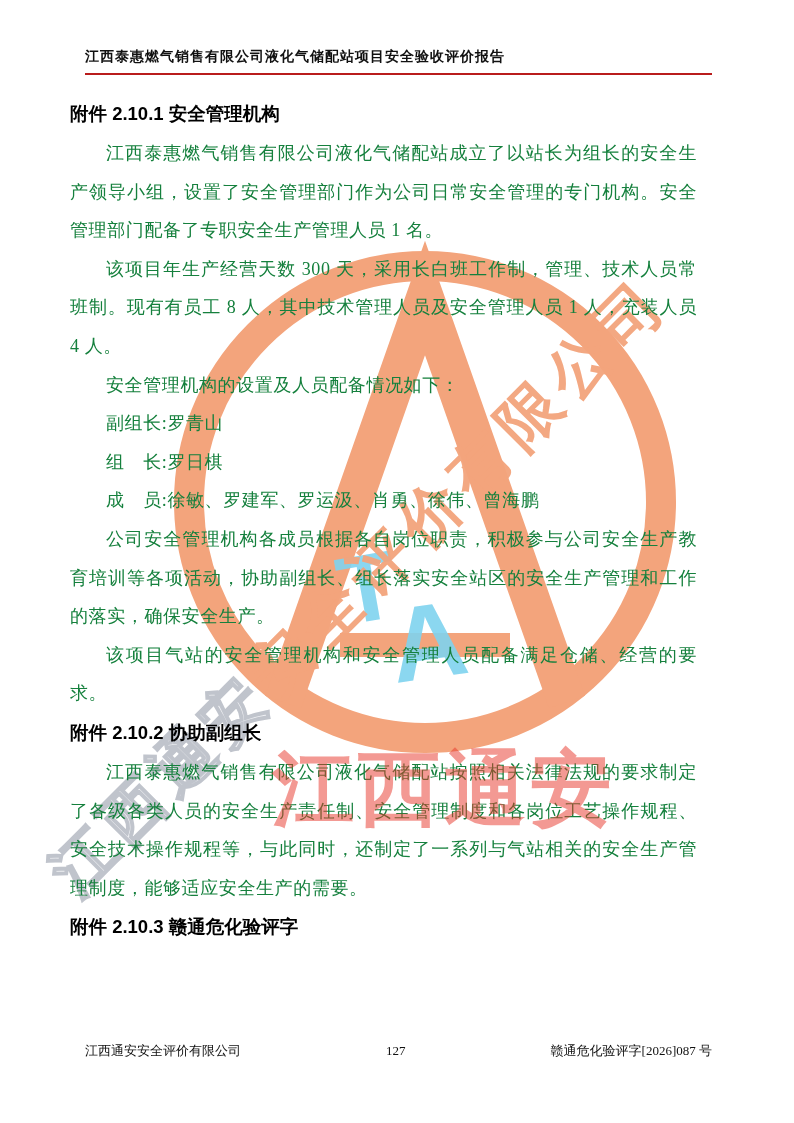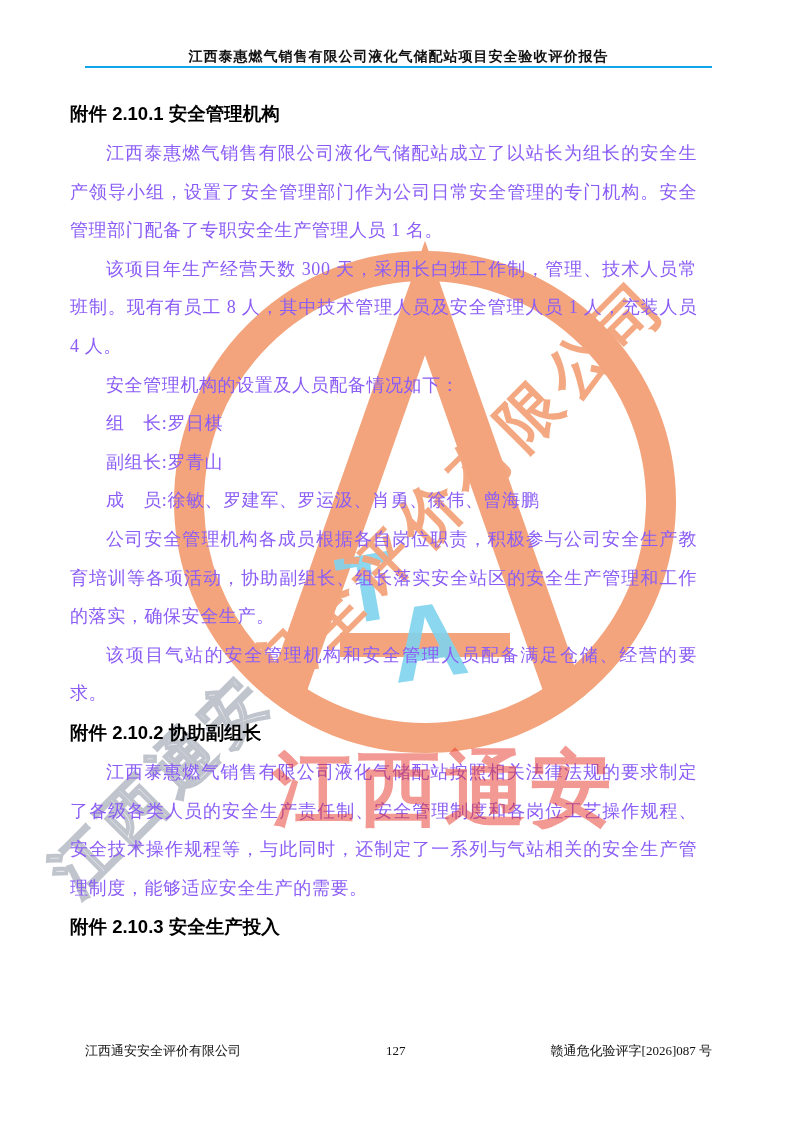--- a/index.html
+++ b/index.html
@@ -16,46 +16,47 @@
     width:794px;height:1123px;
     background:#ffffff;
     overflow:hidden;
     margin:0 auto;
     font-family:"Liberation Serif","DejaVu Serif",serif;
     color:#111;
   }
   
   .doc-header{
     position:absolute;top:48px;left:85px;right:82px;
-    text-align:center;
+    text-align:left;
     font-size:14px;
     font-weight:bold;
     letter-spacing:1px;
-    border-bottom:2px solid #0ea5e9;
+    padding-bottom:7px;
+    border-bottom:2px solid #b91c1c;
     z-index:3;
   }
   
   .doc-body{
     position:absolute;top:94px;left:70px;width:627px;
     z-index:2;
   }
   .doc-body h2.heading{
     font-family:"Liberation Sans","DejaVu Sans",sans-serif;
     font-size:18.5px;
     font-weight:bold;
     line-height:40px;
     color:#000;
   }
   .doc-body p.para{
     font-size:18px;
     letter-spacing:0.6px;
     line-height:38.6px;
     text-align:justify;
     text-indent:2em;
-    color:#8b5cf6;
+    color:#15803d;
   }
   
   .doc-footer{
     position:absolute;top:1042px;left:85px;right:82px;
     display:flex;justify-content:space-between;align-items:baseline;
     font-size:13px;
     z-index:3;
   }
   
   .wm-under{
@@ -126,28 +127,28 @@
 
   <div class="doc-header">
     <span>江西泰惠燃气销售有限公司液化气储配站项目安全验收评价报告</span>
   </div>
 
   <div class="doc-body">
       <h2 class="heading">附件 2.10.1 安全管理机构</h2>
       <p class="para">江西泰惠燃气销售有限公司液化气储配站成立了以站长为组长的安全生产领导小组，设置了安全管理部门作为公司日常安全管理的专门机构。安全管理部门配备了专职安全生产管理人员 1 名。</p>
       <p class="para">该项目年生产经营天数 300 天，采用长白班工作制，管理、技术人员常班制。现有有员工 8 人，其中技术管理人员及安全管理人员 1 人，充装人员 4 人。</p>
       <p class="para">安全管理机构的设置及人员配备情况如下：</p>
+      <p class="para">副组长:罗青山</p>
       <p class="para">组　长:罗日棋</p>
-      <p class="para">副组长:罗青山</p>
       <p class="para">成　员:徐敏、罗建军、罗运汲、肖勇、徐伟、曾海鹏</p>
       <p class="para">公司安全管理机构各成员根据各自岗位职责，积极参与公司安全生产教育培训等各项活动，协助副组长、组长落实安全站区的安全生产管理和工作的落实，确保安全生产。</p>
       <p class="para">该项目气站的安全管理机构和安全管理人员配备满足仓储、经营的要求。</p>
       <h2 class="heading">附件 2.10.2 协助副组长</h2>
       <p class="para">江西泰惠燃气销售有限公司液化气储配站按照相关法律法规的要求制定了各级各类人员的安全生产责任制、安全管理制度和各岗位工艺操作规程、安全技术操作规程等，与此同时，还制定了一系列与气站相关的安全生产管理制度，能够适应安全生产的需要。</p>
-      <h2 class="heading">附件 2.10.3 安全生产投入</h2>
+      <h2 class="heading">附件 2.10.3 赣通危化验评字</h2>
     </div>
 
   <div class="doc-footer">
     <span>江西通安安全评价有限公司</span>
     <span>127</span>
     <span>赣通危化验评字[2026]087 号</span>
   </div>
 
   <div class="wm-over">
     <div class="wm-red-stamp">江西通安</div>

